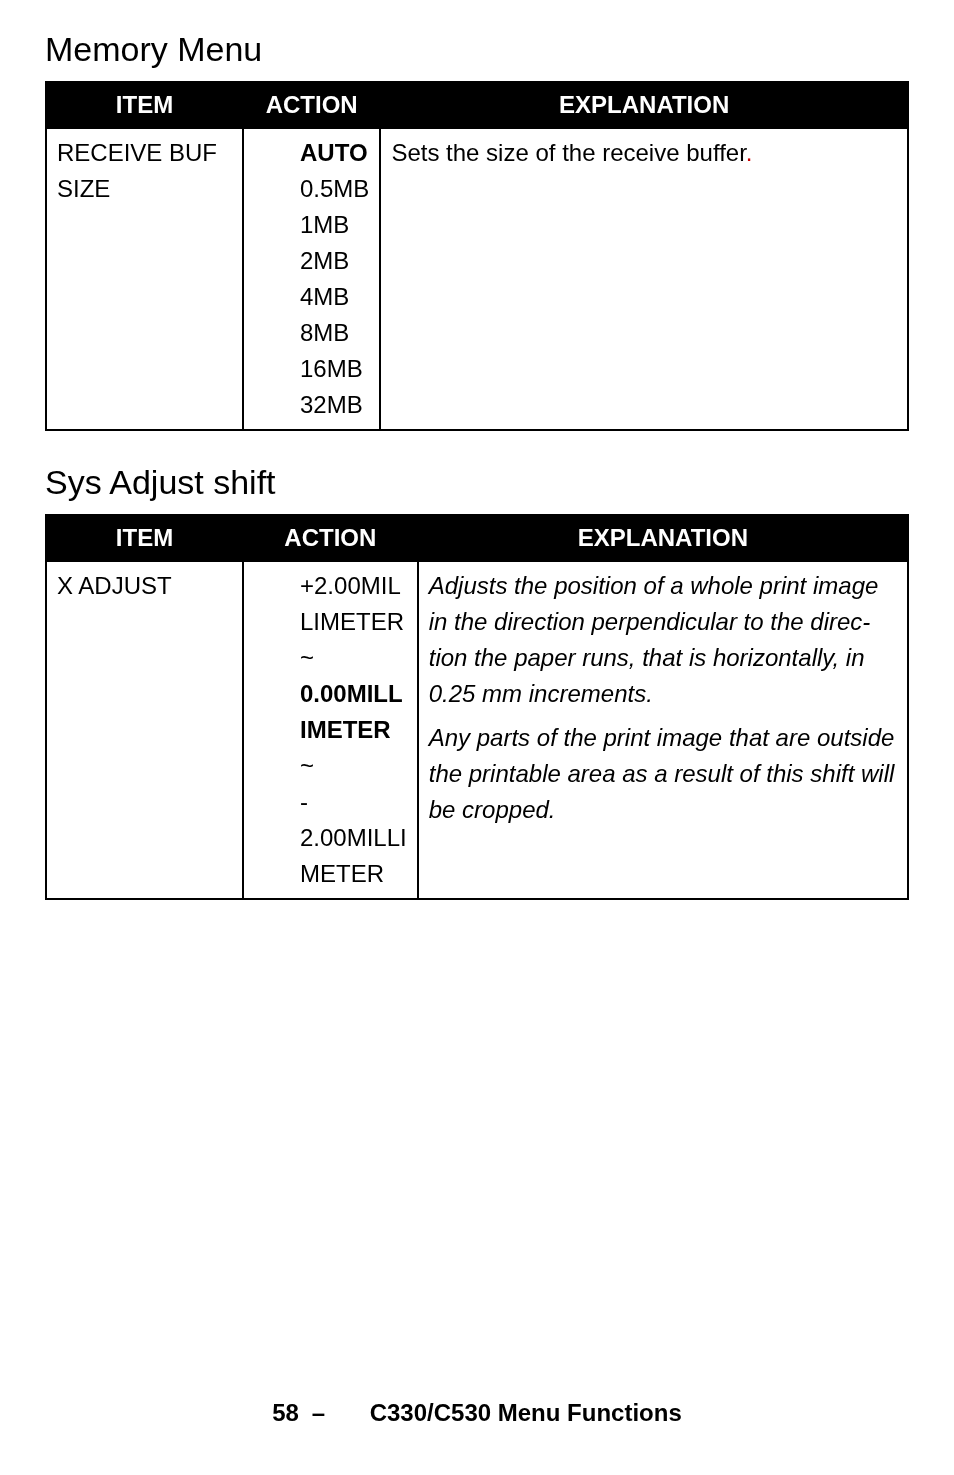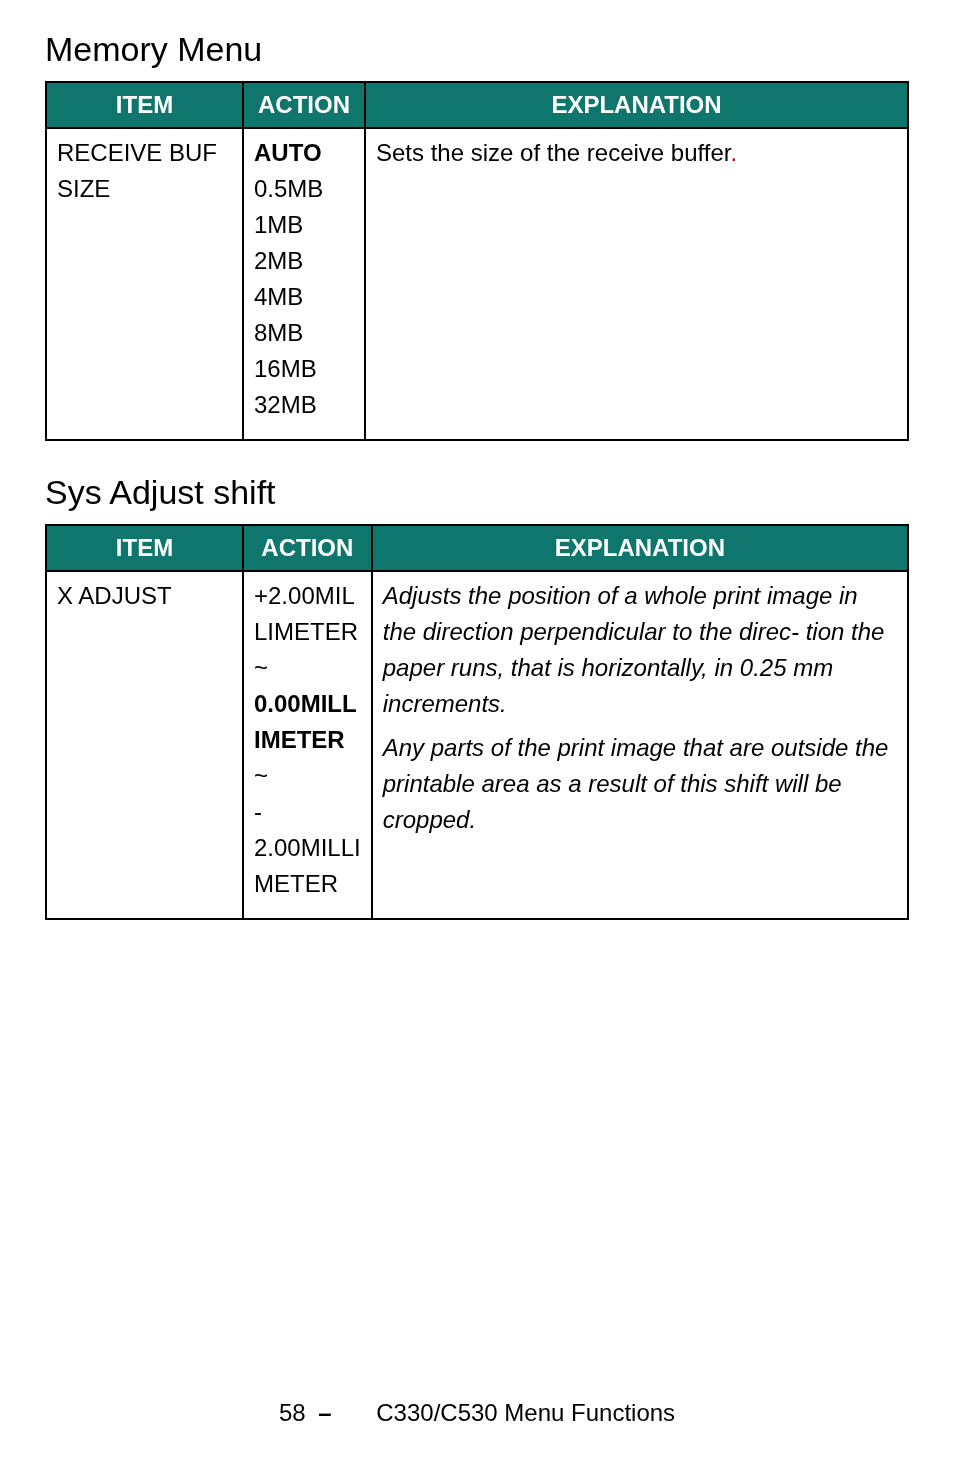--- a/index.html
+++ b/index.html
@@ -21,68 +21,69 @@
     font-weight: normal;
     margin-bottom: 12px;
   }
   table.data-table {
     width: 100%;
     border-collapse: collapse;
     border: 2px solid #000;
     margin-bottom: 32px;
   }
   table.data-table th {
-    background: #0f766e;
+    background: #000000;
     color: #ffffff;
     font-weight: bold;
     text-align: center;
     font-size: 24px;
     padding: 8px 12px;
     border: 2px solid #000;
     vertical-align: middle;
   }
   table.data-table td {
     font-size: 24px;
-    padding: 6px 10px 16px 10px;
+    padding: 6px 10px 6px 10px;
     border: 2px solid #000;
     vertical-align: top;
     line-height: 1.5;
   }
   .col-item {
     width: 197px;
   }
   .col-action {
     width: 122px;
   }
   .action-option {
     display: block;
+    margin-left: 46px;
   }
   .bold {
     font-weight: bold;
   }
   .red-dot {
     color: #cc0000;
   }
   .footer-line {
     position: absolute;
     bottom: 48px;
     left: 0;
     width: 100%;
     text-align: center;
     font-size: 24px;
   }
   .footer-page {
-    font-weight: normal;
+    font-weight: bold;
   }
   .footer-sep {
     font-weight: bold;
     margin: 0 6px;
   }
   .footer-title {
-    font-weight: normal;
+    font-weight: bold;
     margin-left: 32px;
   }
   .expl-para {
     margin-bottom: 8px;
     font-style: italic;
   }
 </style>
 </head>
 <body>
 

